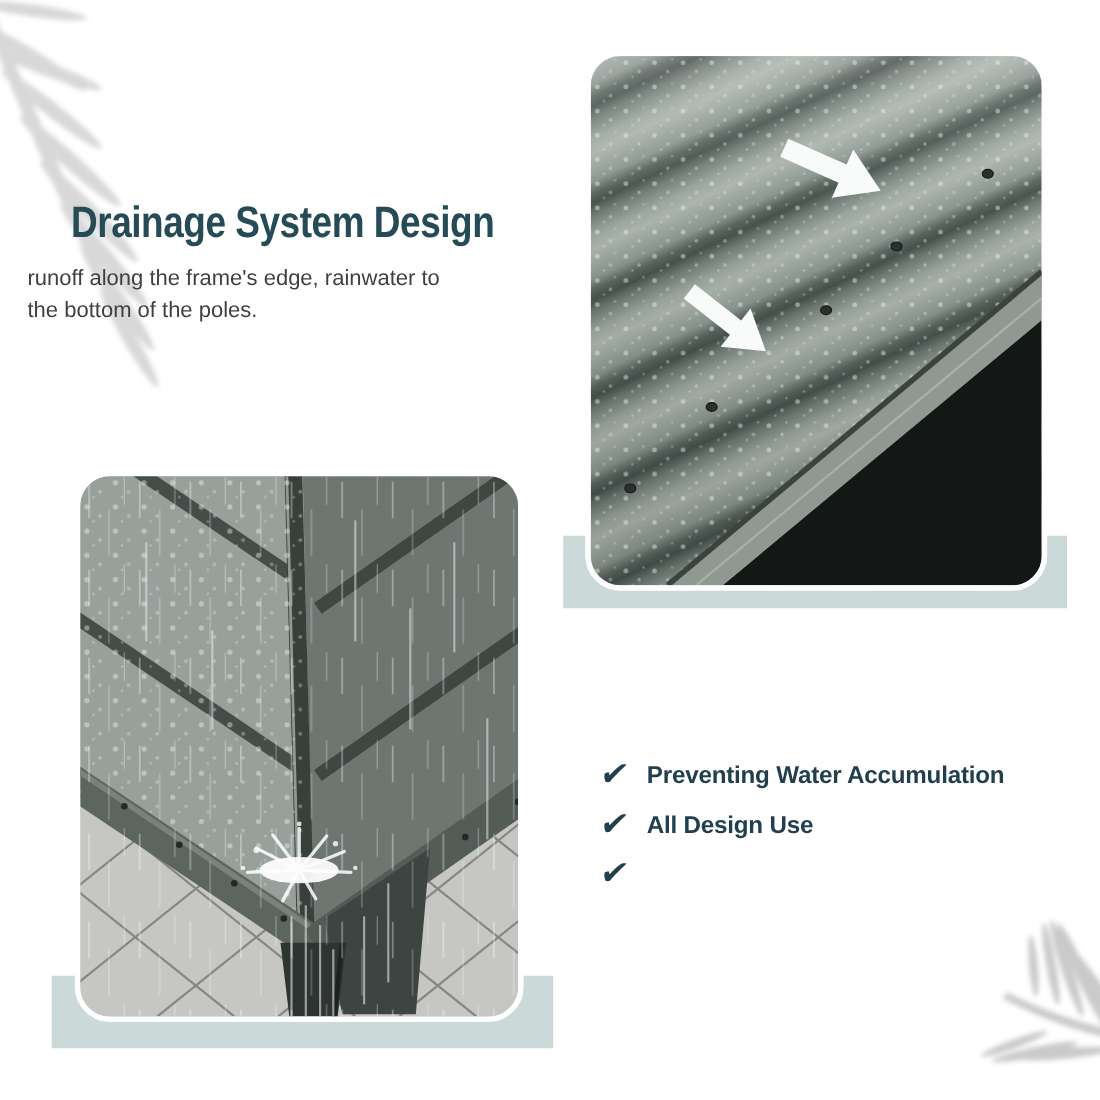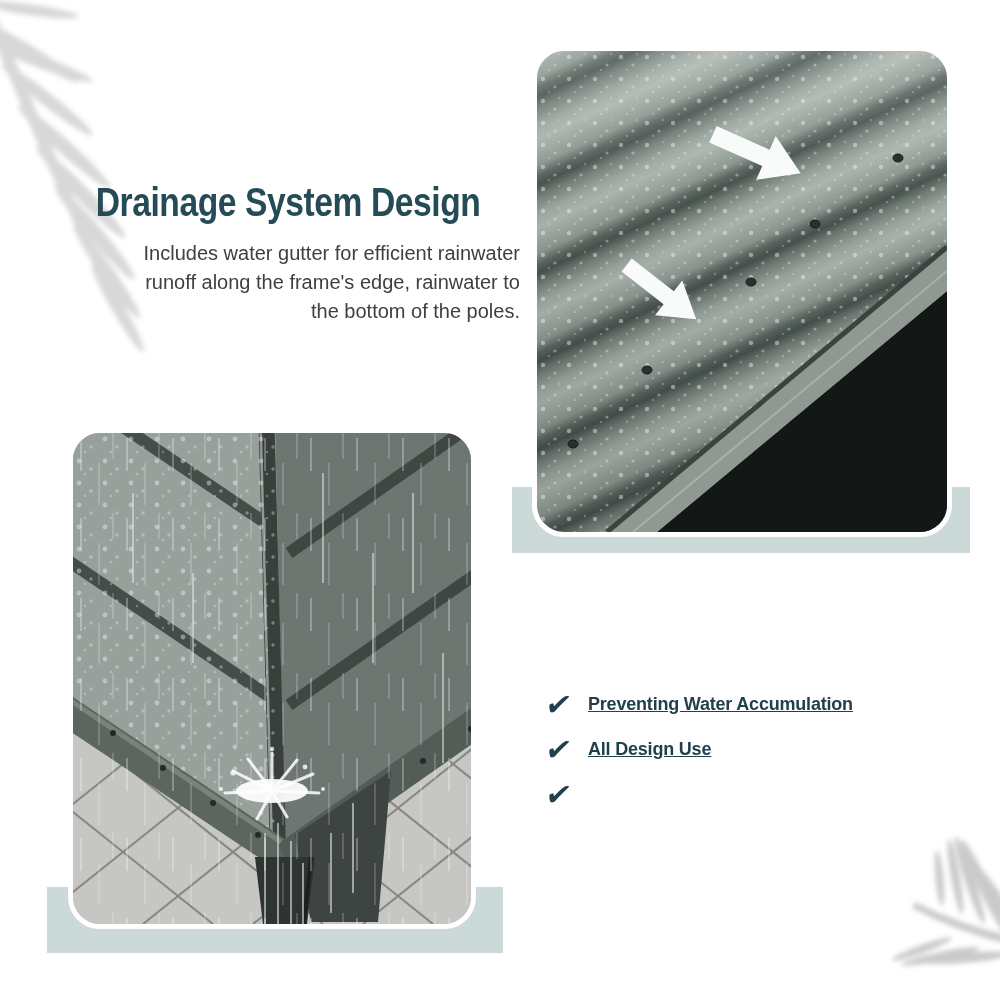--- a/index.html
+++ b/index.html
@@ -15,21 +15,21 @@
   body{font-family:"Liberation Sans",sans-serif;}
   .canvas{
     position:relative;width:1000px;height:1000px;margin:0 auto;
     background:#ffffff;overflow:hidden;
   }
   
   .leaf{position:absolute;filter:blur(2.6px);pointer-events:none;}
   .leaf-tl{left:-40px;top:-34px;width:330px;height:410px;}
   .leaf-br{left:856px;top:820px;width:190px;height:170px;}
   
-  .intro{position:absolute;left:25px;top:180px;width:495px;text-align:right;}
+  .intro{position:absolute;left:25px;top:180px;width:495px;text-align:left;}
   .intro h1{
     color:var(--accent-teal);
     font-size:40px;font-weight:700;letter-spacing:-.5px;
     transform:scaleX(.84);transform-origin:center;
     white-space:nowrap;
   }
   .intro p{margin-top:14px;color:var(--body-text);font-size:20px;line-height:29px;}
   .intro p span{display:block;white-space:nowrap;}
   
   .panel{position:absolute;background:var(--panel-blue);}
@@ -48,21 +48,21 @@
   .photo-bl{left:68px;top:428px;width:408px;height:501px;background:#c6c7c3;}
   .photo svg{position:absolute;left:0;top:0;width:100%;height:100%;display:block;}
   
   .features{position:absolute;left:546px;top:682px;}
   .feature{display:flex;align-items:center;height:45px;color:var(--check-teal);}
   .check{
     font-family:"DejaVu Sans",sans-serif;font-size:30px;font-weight:700;
     display:inline-block;transform:skewX(-10deg);
     width:42px;line-height:45px;
   }
-  .feature-label{font-size:18px;font-weight:700;letter-spacing:-.2px;white-space:nowrap;text-decoration:underline;}
+  .feature-label{font-size:22px;font-weight:700;letter-spacing:-.2px;white-space:nowrap;}
 </style>
 </head>
 <body>
 
 <div class="canvas">
 
   <svg class="leaf leaf-tl" viewBox="0 0 320 400" aria-hidden="true">
     <g fill="#c9c9c9" opacity="0.72">
       <path d="M6,4 Q60,150 148,330 L153,326 Q76,148 13,-2 Z"></path>
       <g transform="translate(10,16) rotate(-4)">
@@ -124,21 +124,20 @@
         </g>
       <g transform="translate(96,118) rotate(160)">
           <ellipse cx="32" cy="0" rx="32" ry="4"></ellipse>
         </g>
     </g>
   </svg>
 
   <div class="intro">
     <h1>Drainage System Design</h1>
     <p>
-      <span>Includes water gutter for efficient rainwater</span>
       <span>runoff along the frame's edge, rainwater to</span>
       <span>the bottom of the poles.</span>
     </p>
   </div>
 
   <div class="panel panel-tr"></div>
   <div class="panel panel-bl"></div>
 
   <div class="photo photo-tr">
     <svg viewBox="0 0 410 481" preserveAspectRatio="none">

